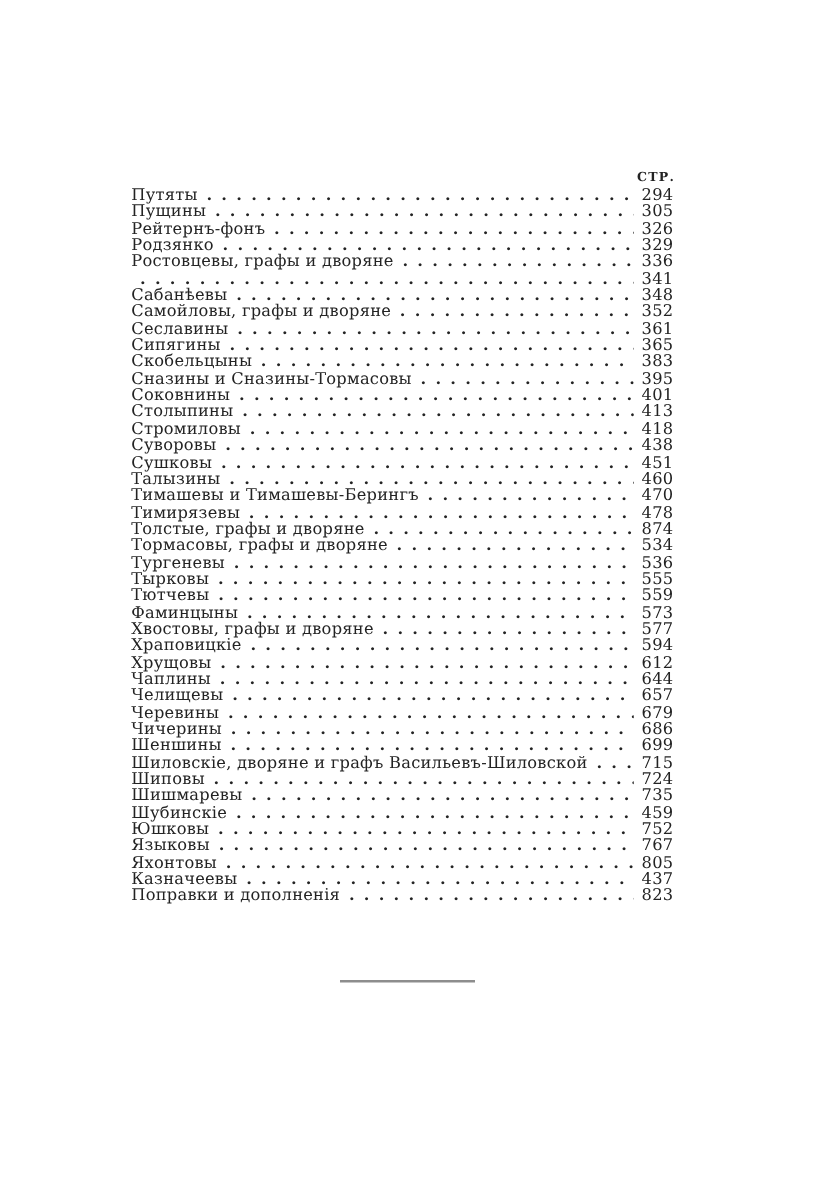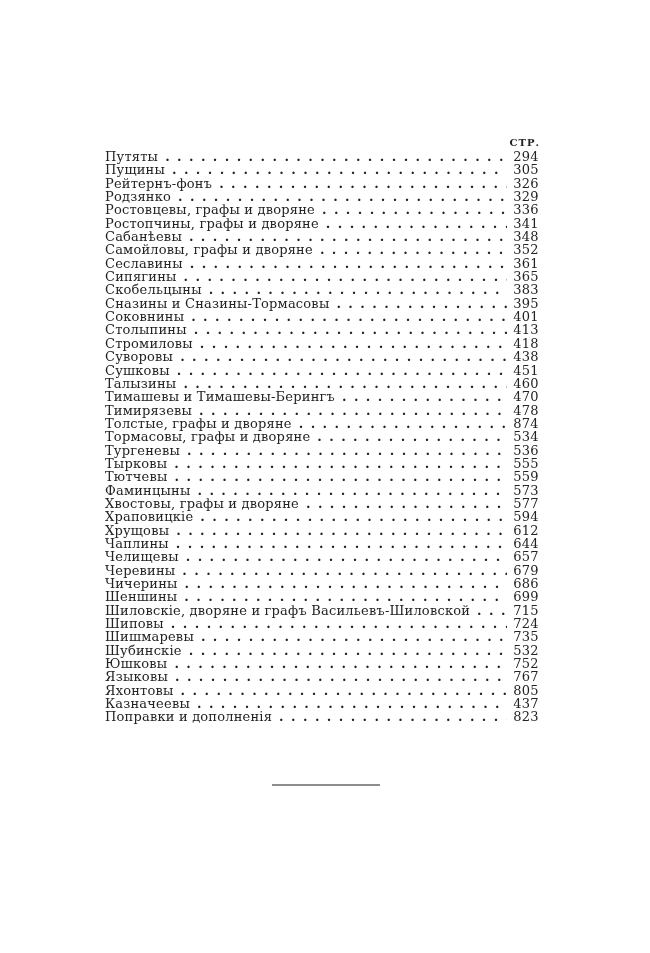--- a/index.html
+++ b/index.html
@@ -102,21 +102,20 @@
           <span class="num">329</span>
         </div>
 
         <div class="row">
           <span class="name">Ростовцевы, графы и дворяне</span>
           <span class="dots"></span>
           <span class="num">336</span>
         </div>
 
         <div class="row">
-          <span class="name">Ростопчины, графы и дворяне</span>
           <span class="dots"></span>
           <span class="num">341</span>
         </div>
 
         <div class="row">
           <span class="name">Сабанѣевы</span>
           <span class="dots"></span>
           <span class="num">348</span>
         </div>
 
@@ -297,21 +296,21 @@
 
         <div class="row">
           <span class="name">Шишмаревы</span>
           <span class="dots"></span>
           <span class="num">735</span>
         </div>
 
         <div class="row">
           <span class="name">Шубинскіе</span>
           <span class="dots"></span>
-          <span class="num">532</span>
+          <span class="num">459</span>
         </div>
 
         <div class="row">
           <span class="name">Юшковы</span>
           <span class="dots"></span>
           <span class="num">752</span>
         </div>
 
         <div class="row">
           <span class="name">Языковы</span>

